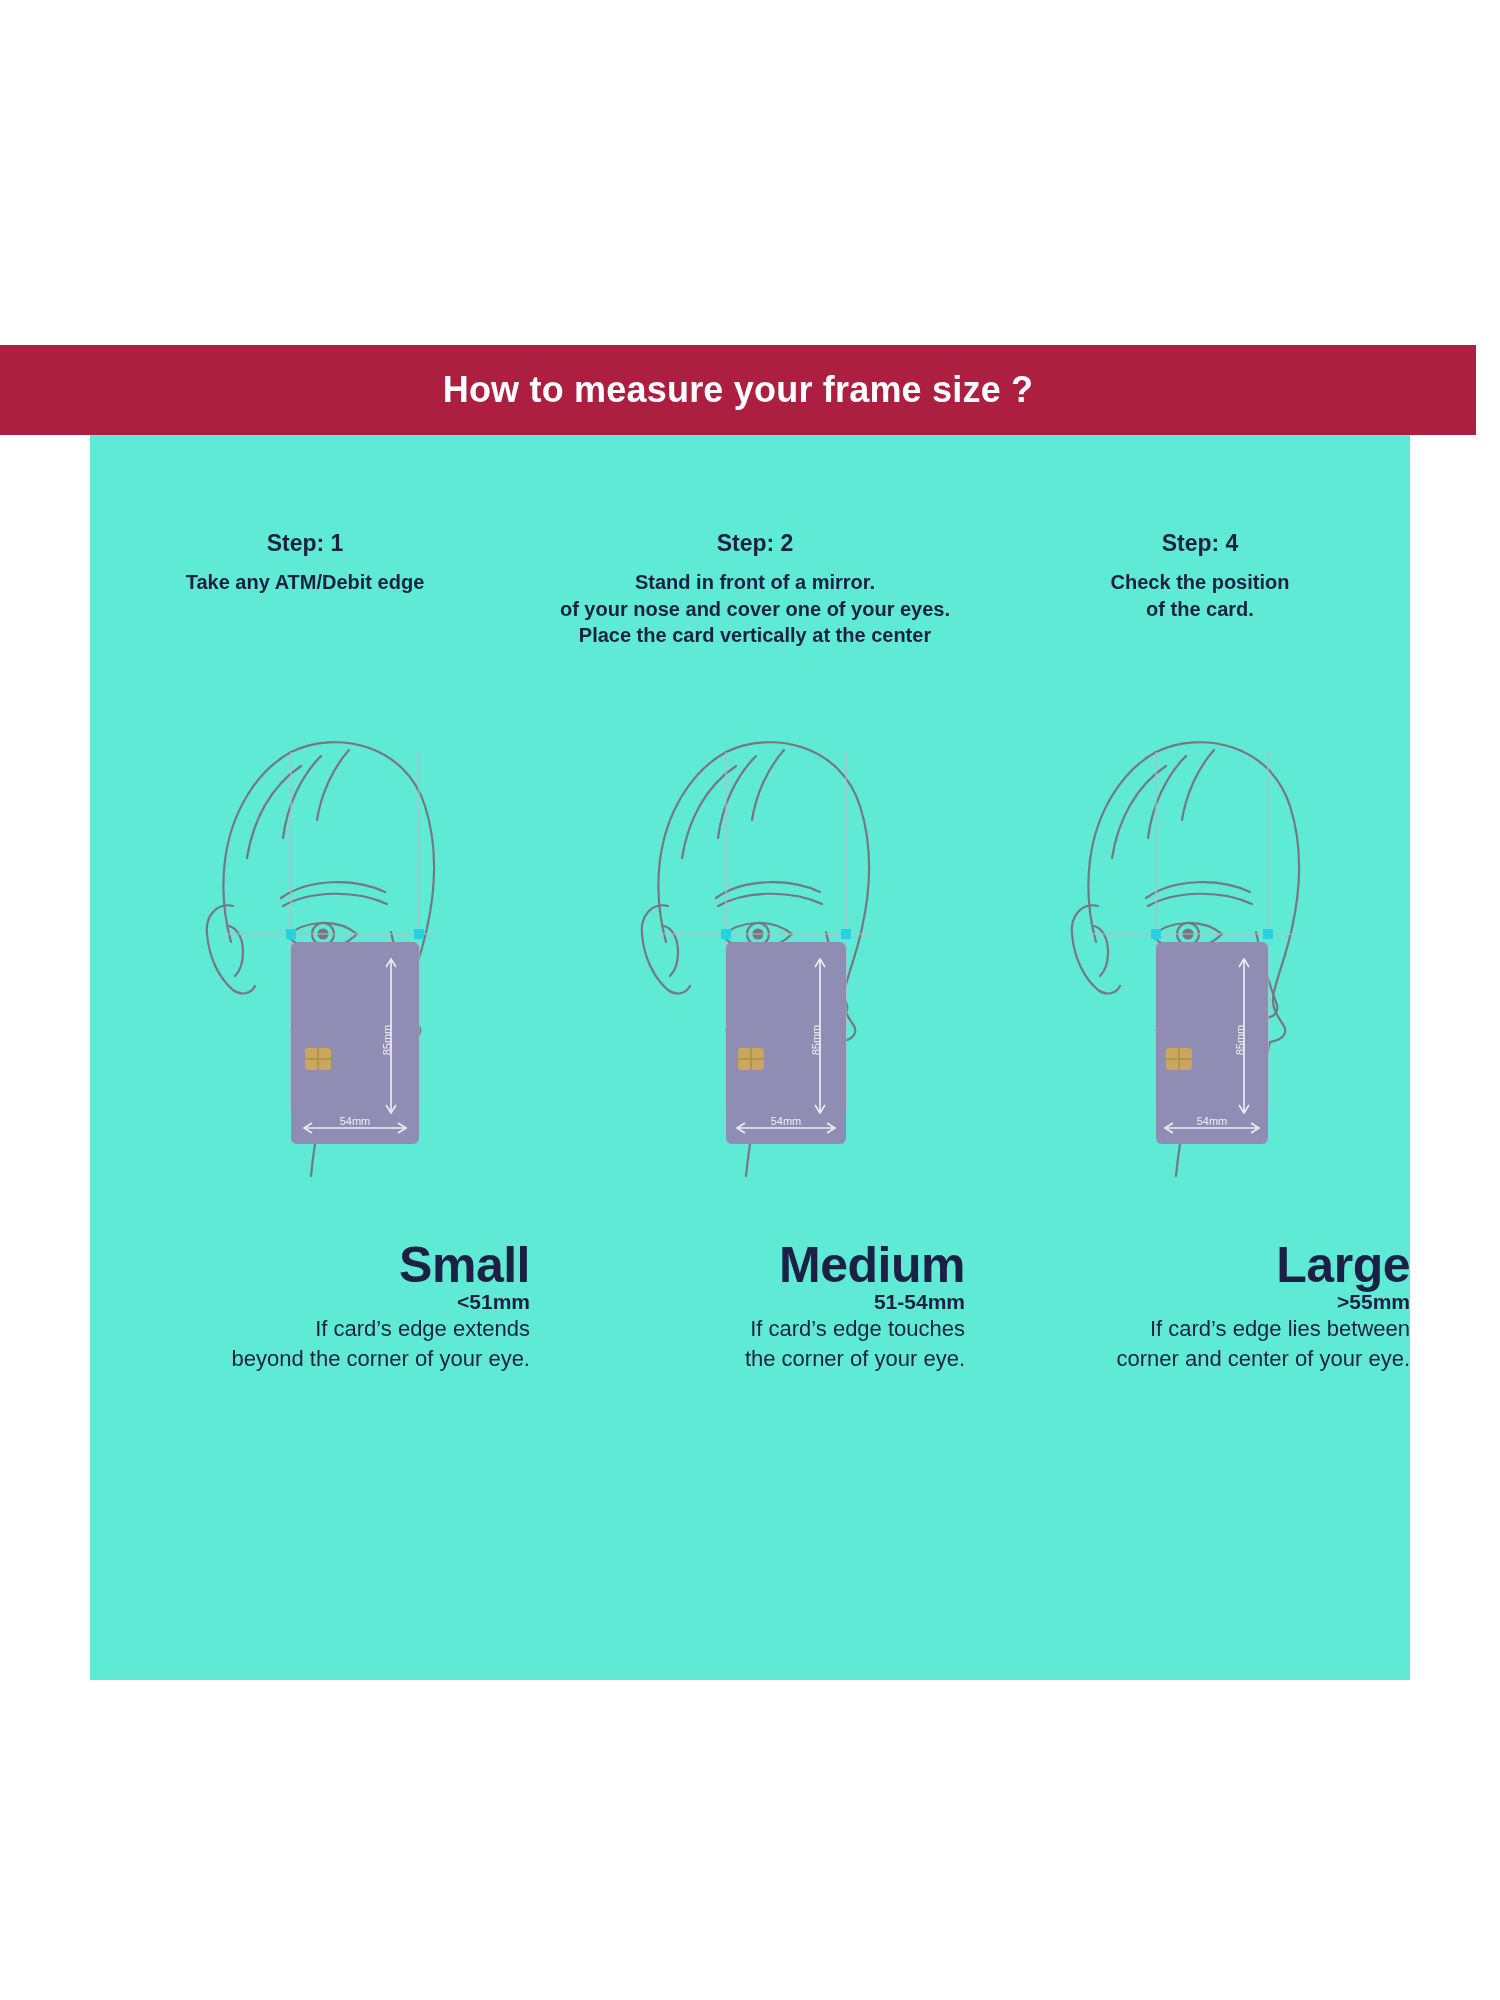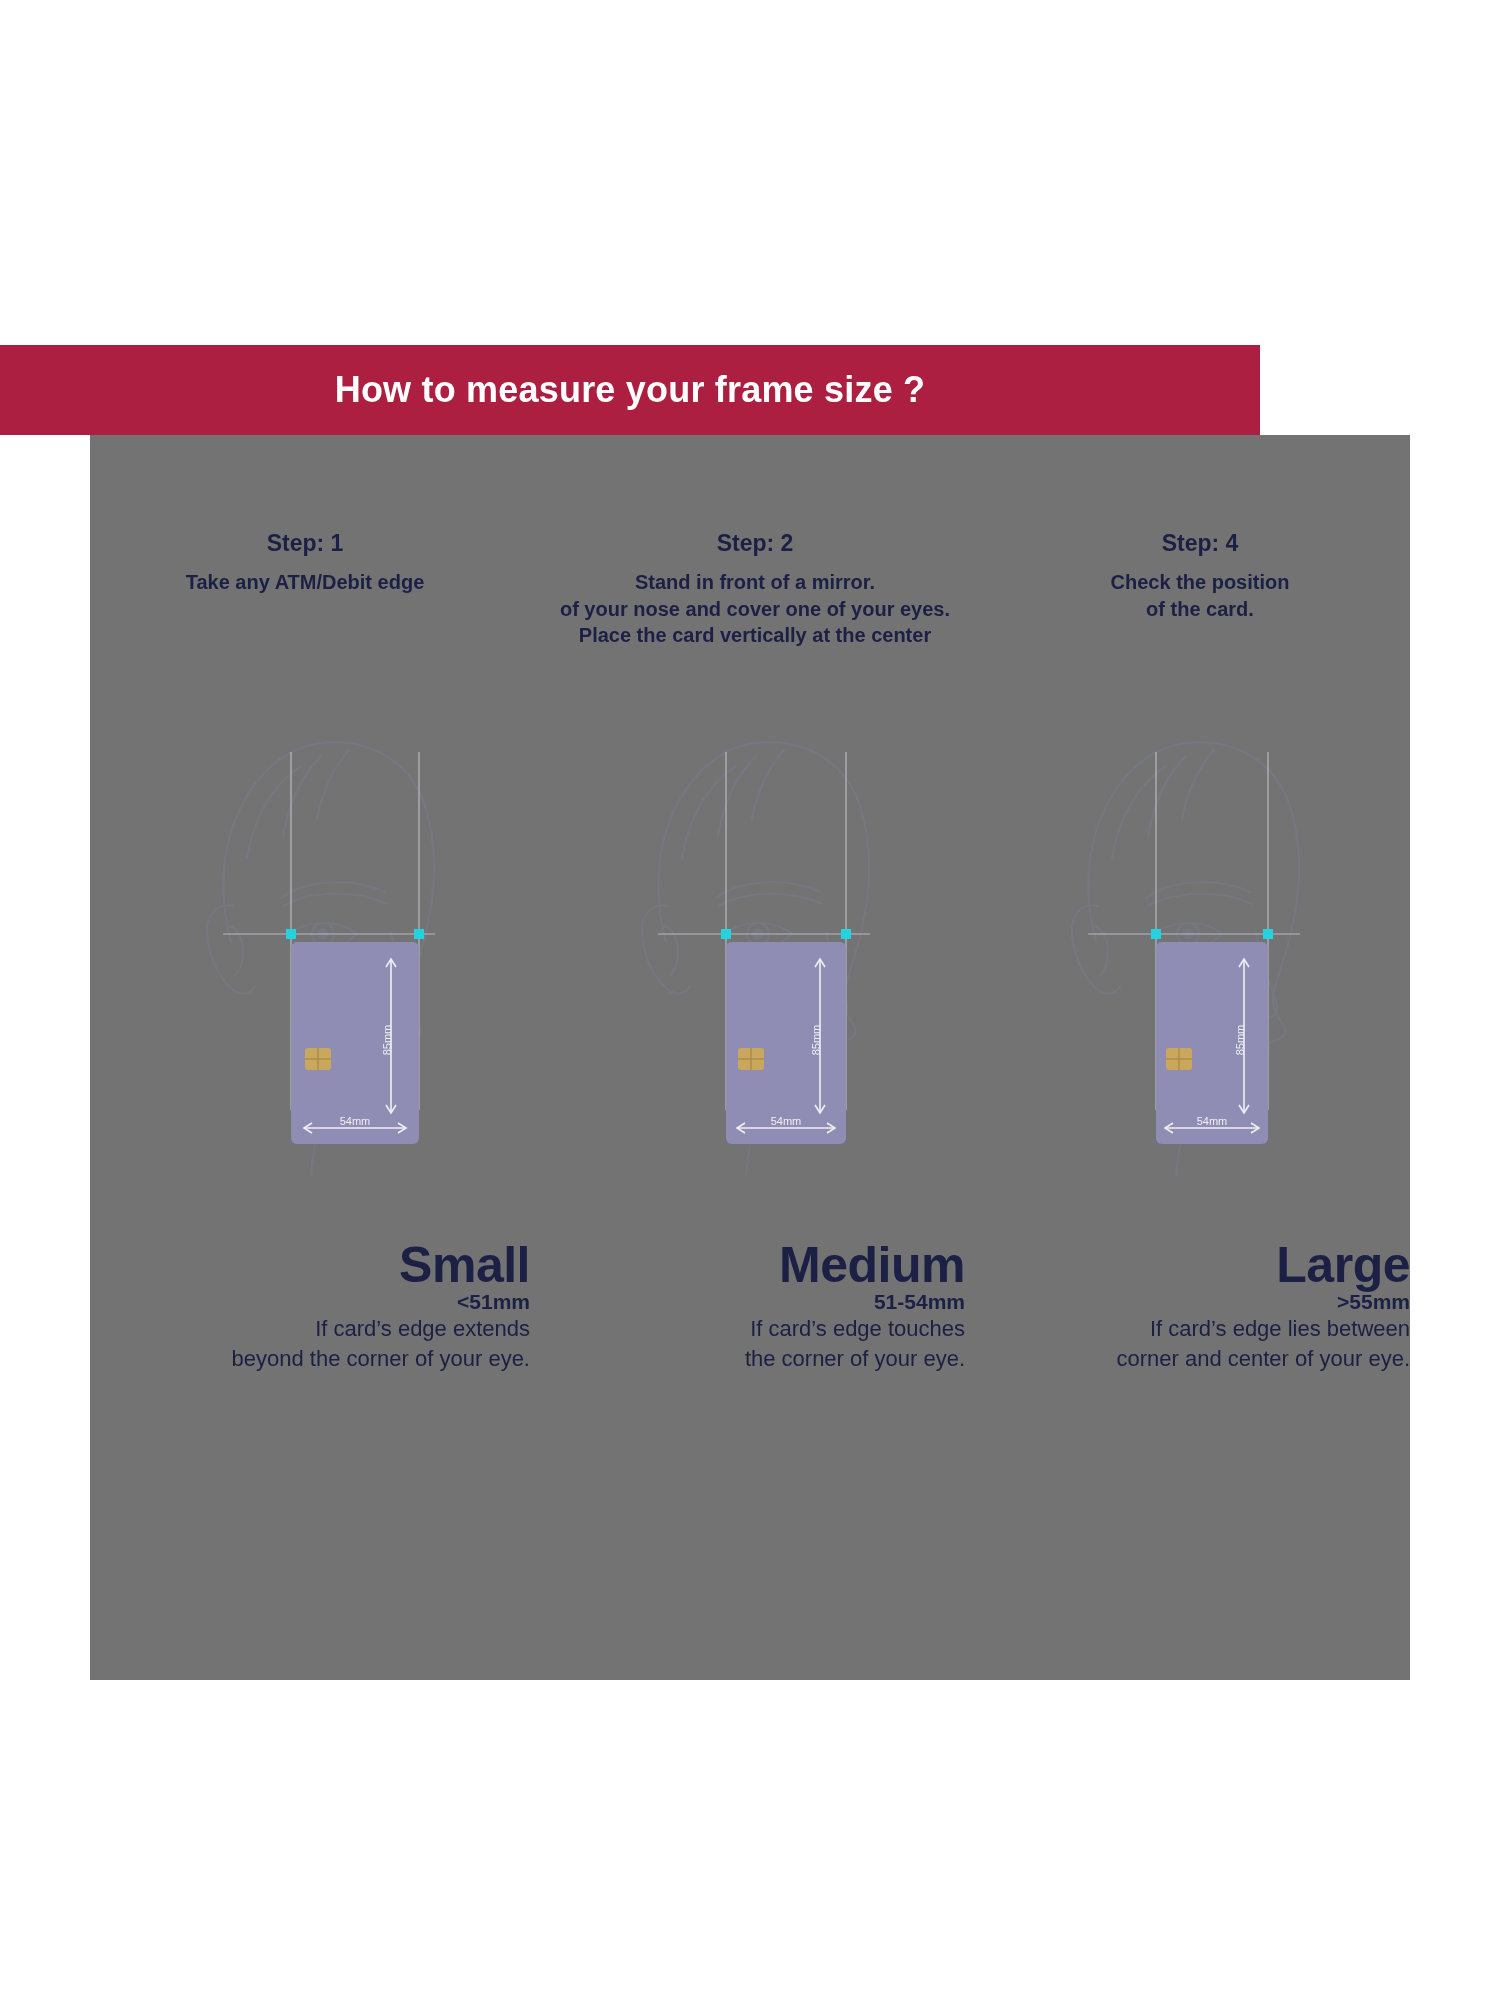--- a/index.html
+++ b/index.html
@@ -32,21 +32,21 @@
     width: 1500px;
     height: 345px;
     background: #ffffff;
   }
 
   
   .banner {
     position: absolute;
     left: 0;
     top: 345px;
-    width: 1260px;
+    width: 1476px;
     height: 90px;
     background: #ac1f40;
     display: flex;
     align-items: center;
     justify-content: center;
     text-align: center;
   }
   .banner-title {
     color: #ffffff;
     font-size: 36px;
@@ -54,21 +54,21 @@
     letter-spacing: 0.2px;
   }
 
   
   .content {
     position: absolute;
     left: 90px;
     top: 435px;
     width: 1320px;
     height: 1245px;
-    background: #737373;
+    background: #5eead4;
   }
 
   
   .steps {
     position: absolute;
     left: 0;
     top: 95px;
     width: 1320px;
     display: flex;
   }

